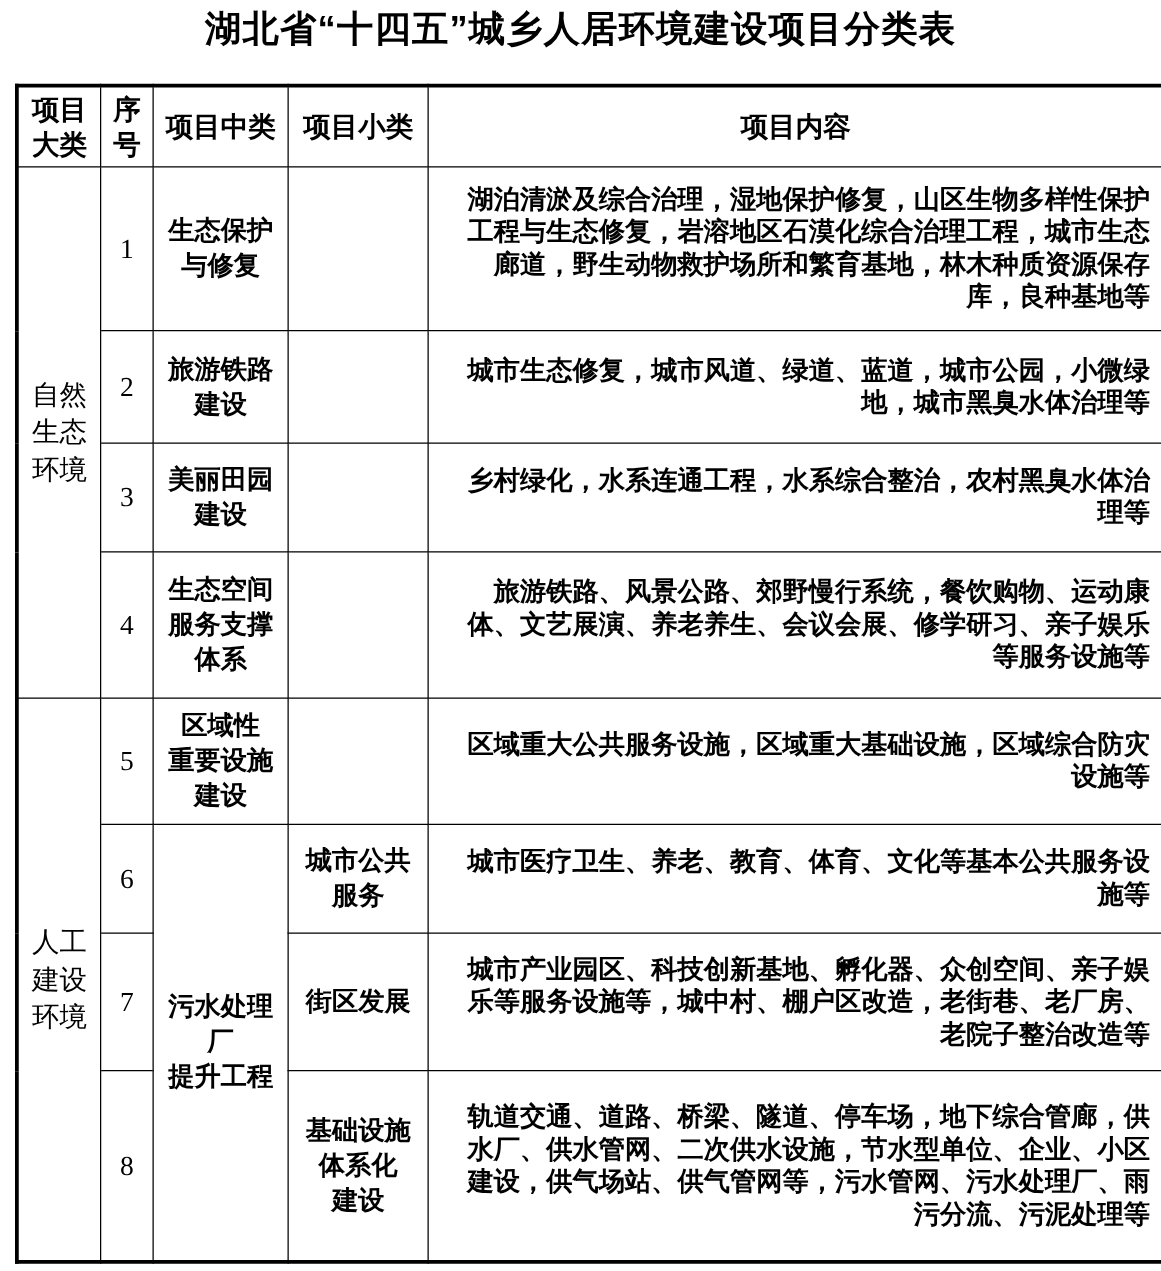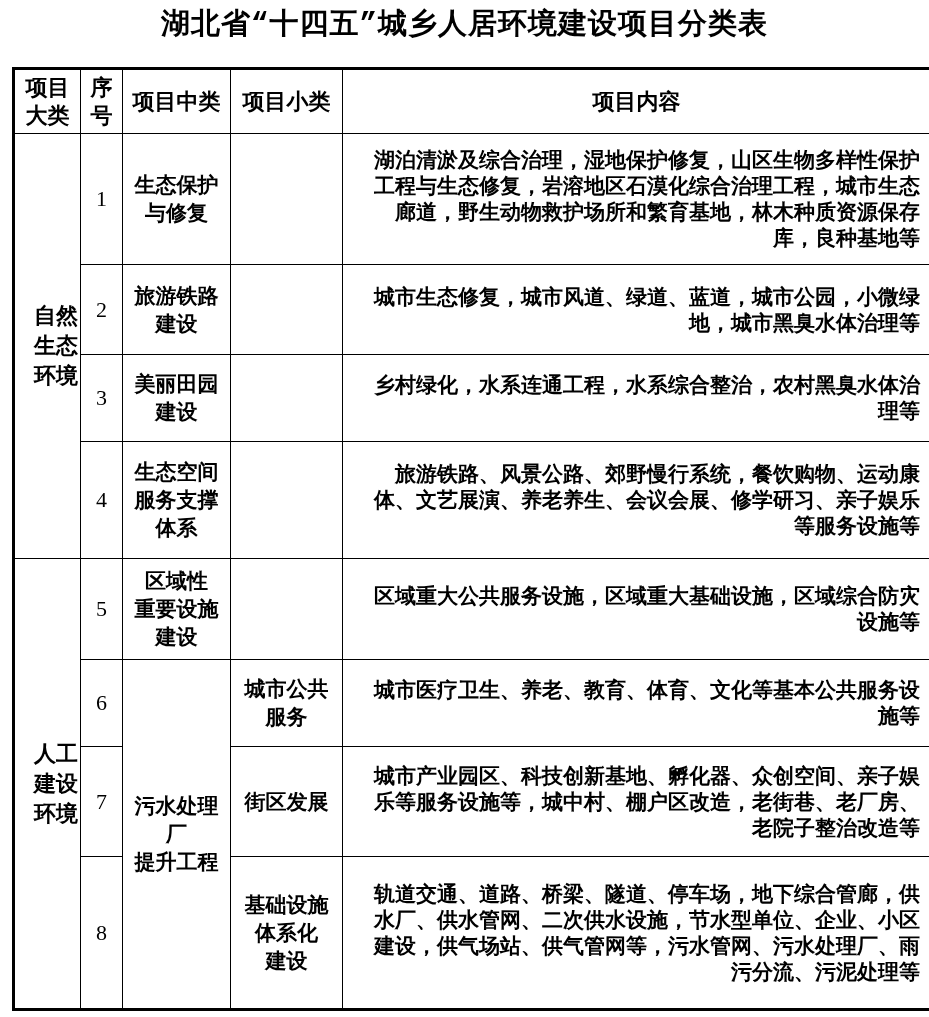--- a/index.html
+++ b/index.html
@@ -15,21 +15,20 @@
   .doc-title {
     position: absolute;
     top: 4px;
     left: 0;
     width: 929px;
     text-align: center;
     font-size: 29px;
     font-weight: bold;
     letter-spacing: 1px;
     white-space: nowrap;
-    font-family: Liberation Mono, monospace;
   }
   table.cls-table {
     position: absolute;
     top: 67px;
     left: 12px;
     width: 918px;
     border-collapse: collapse;
     table-layout: fixed;
     border: 3px solid #000000;
   }
@@ -42,22 +41,22 @@
   .cls-table th {
     font-size: 22px;
     font-weight: bold;
     text-align: center;
     white-space: pre-line;
     line-height: 28px;
     padding: 0 1px;
   }
   td.group-cell {
     font-size: 22px;
-    font-weight: bold;
-    text-align: right;
+    font-weight: normal;
+    text-align: center;
     white-space: pre-line;
     line-height: 30px;
   }
   td.seq-cell {
     font-family: "Liberation Serif", serif;
     font-size: 22px;
     font-weight: normal;
     text-align: center;
   }
   td.cat-cell {

